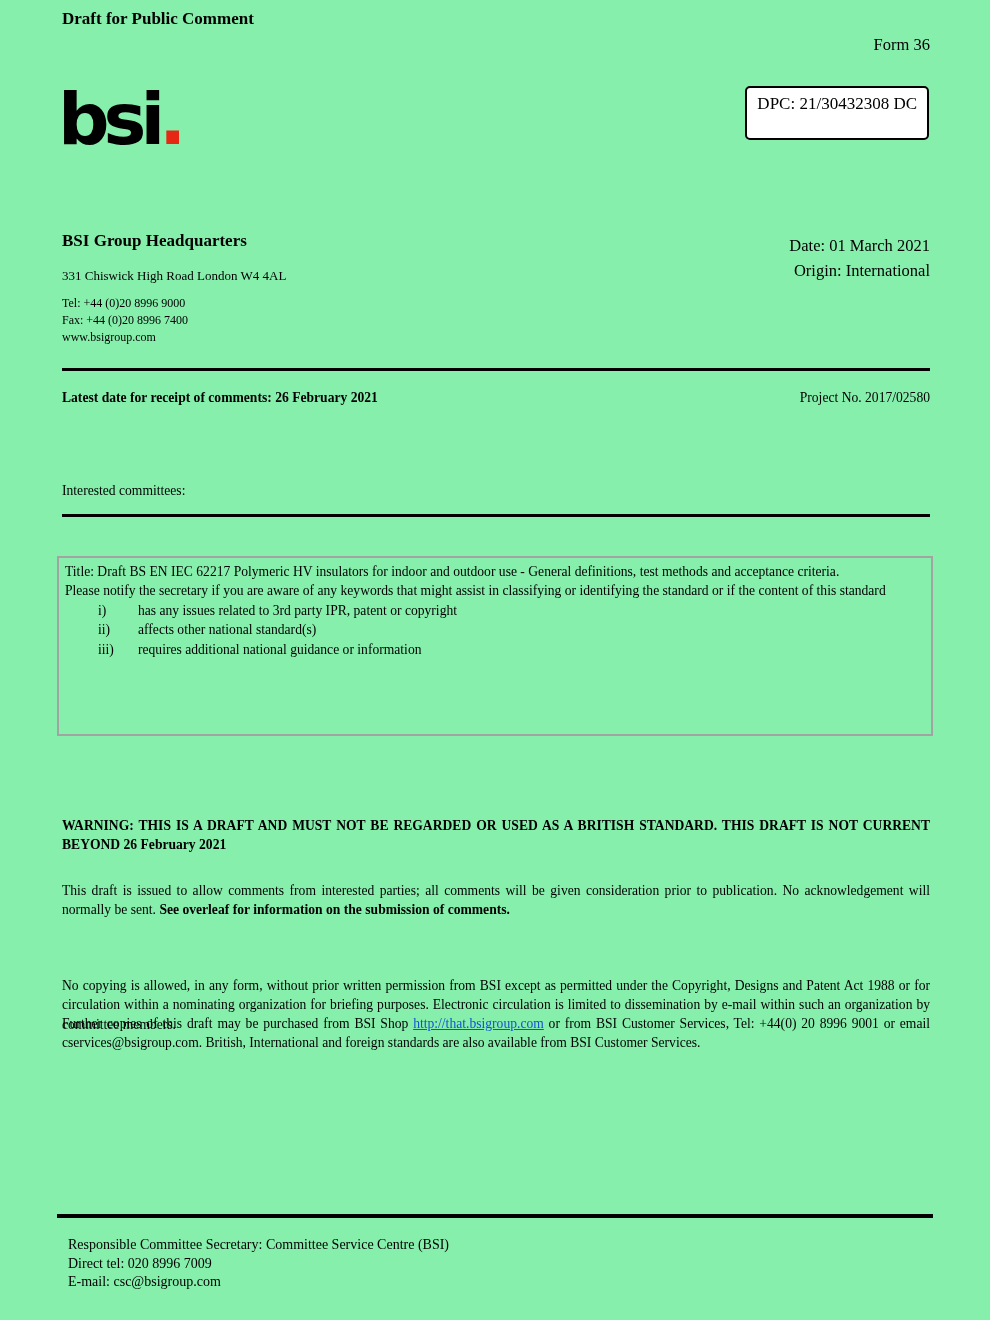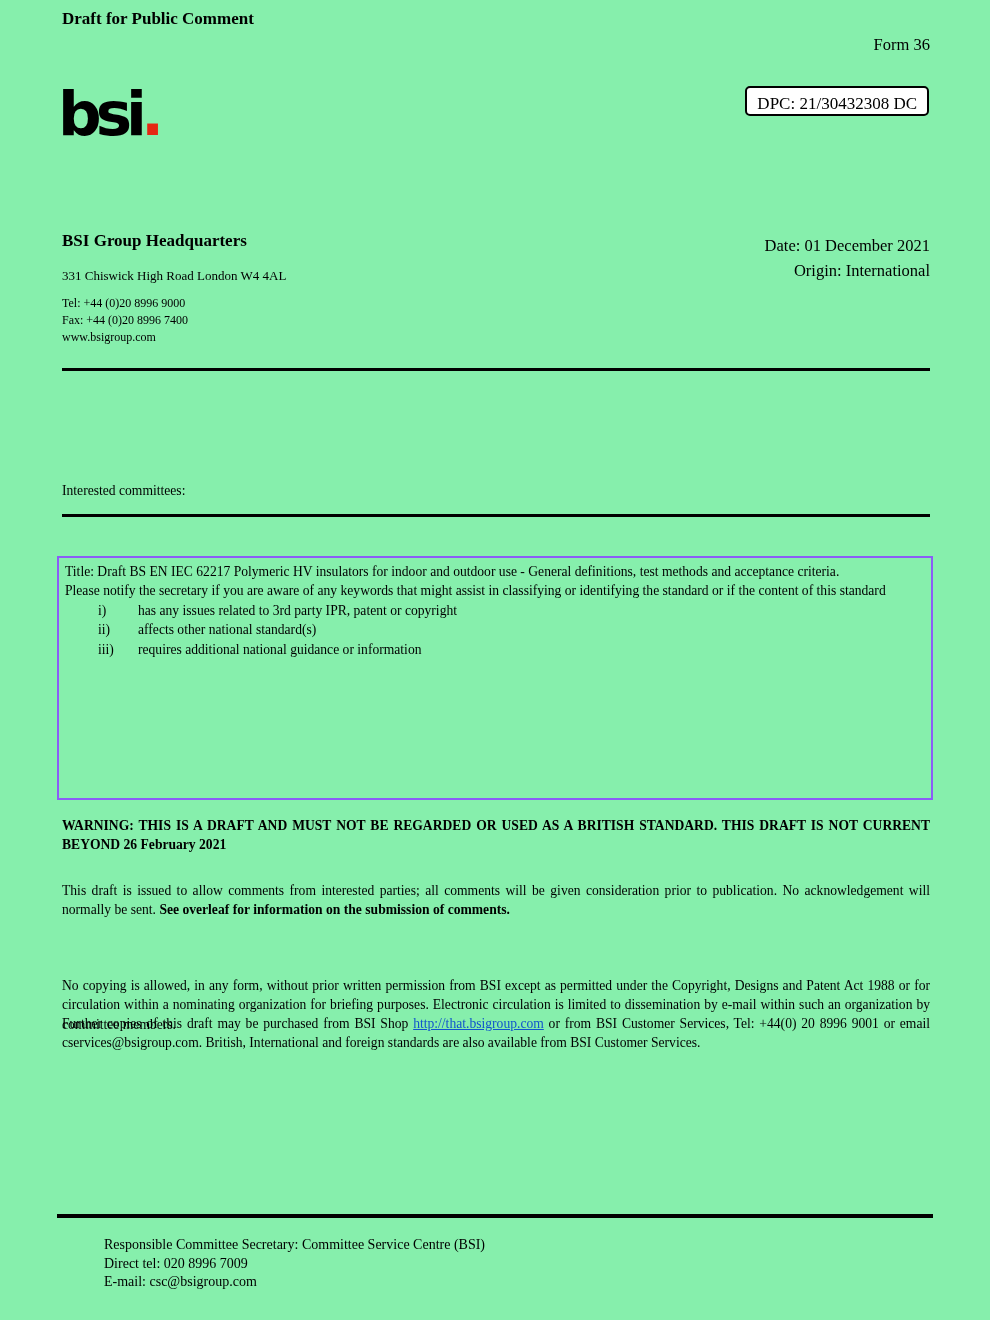--- a/index.html
+++ b/index.html
@@ -17,30 +17,30 @@
   .abs { position: absolute; }
   .bold { font-weight: bold; }
 
   .draft-label { left: 62px; top: 9px; font-size: 17px; font-weight: bold; }
   .form-label  { right: 60px; top: 35px; font-size: 16.5px; }
 
   .dpc-box {
     right: 61px; top: 86px;
     border: 2.5px solid #000;
     border-radius: 5px;
-    padding: 6px 10px 0 10px;
+    padding: 6px 10px 24px 10px;
     font-size: 17px;
     background: #fff;
   }
 
   .logo {
     left: 58px; top: 80px;
     font-family: "DejaVu Sans", sans-serif;
     font-weight: bold;
-    font-size: 61px;
+    font-size: 72px;
     line-height: 1.1;
     letter-spacing: -6px;
   }
 
   .address { left: 62px; top: 231px; }
   .hq-title { font-size: 17px; font-weight: bold; margin-bottom: 17px; }
   .hq-line  { font-size: 13px; margin-bottom: 11px; }
   .hq-small { font-size: 12px; line-height: 17px; }
 
   .date-origin {
@@ -58,40 +58,40 @@
   .body-text { font-size: 13.6px; line-height: 19.4px; }
 
   .comments-row {
     left: 62px; top: 388px; width: 868px;
     display: flex; justify-content: space-between;
   }
   .resp-committee { left: 62px; top: 434px; }
   .int-committees { left: 62px; top: 481px; }
 
   .title-box {
-    left: 57px; top: 556px; width: 876px; height: 244px;
-    border: 2px solid #8b5cf6;
+    left: 57px; top: 556px; width: 876px; height: 180px;
+    border: 2px solid #a3a3a3;
     padding: 4px 6px;
   }
   .box-title { text-align: justify; }
   .box-notify { text-align: justify; }
   .box-item { display: flex; }
   .item-num { width: 40px; margin-left: 33px; flex: none; }
   .item-text { flex: 1; }
 
   .para { left: 62px; width: 868px; text-align: justify; }
   .warning { top: 816px; font-weight: bold; }
   .p1 { top: 881px; }
   .p2 { top: 937px; margin-top: 39px; }
   .p3 { top: 1014px; }
   .p4 { top: 1091px; }
 
   a.link { text-decoration: underline; cursor: pointer; }
 
-  .footer { left: 68px; top: 1236px; font-size: 14px; line-height: 18.5px; margin-left: 36px; }
+  .footer { left: 68px; top: 1236px; font-size: 14px; line-height: 18.5px; }
 </style>
 </head>
 <body>
 
 <div class="page">
 
   <div class="abs draft-label">Draft for Public Comment</div>
 
   <div class="abs form-label">Form 36</div>
 
@@ -105,26 +105,30 @@
 
   <div class="abs address">
     <div class="hq-title">BSI Group Headquarters</div>
     <div class="hq-line">331 Chiswick High Road London W4 4AL</div>
     <div class="hq-small">Tel: +44 (0)20 8996 9000</div>
     <div class="hq-small">Fax: +44 (0)20 8996 7400</div>
     <div class="hq-small">www.bsigroup.com</div>
   </div>
 
   <div class="abs date-origin">
-    <div>Date: 01 December 2021</div>
+    <div>Date: 01 March 2021</div>
     <div>Origin: International</div>
   </div>
 
   <div class="abs rule rule1"></div>
 
+  <div class="abs comments-row body-text">
+    <span class="bold">Latest date for receipt of comments: 26 February 2021</span>
+    <span>Project No. 2017/02580</span>
+  </div>
 
 
   <div class="abs int-committees body-text">Interested committees:</div>
 
   <div class="abs rule rule2"></div>
 
   <div class="abs title-box body-text">
     <div class="box-title">Title: Draft BS EN IEC 62217 Polymeric HV insulators for indoor and outdoor use - General definitions, test methods and acceptance criteria.</div>
     <div class="box-notify">Please notify the secretary if you are aware of any keywords that might assist in classifying or identifying the standard or if the content of this standard</div>
     <div class="box-item">

